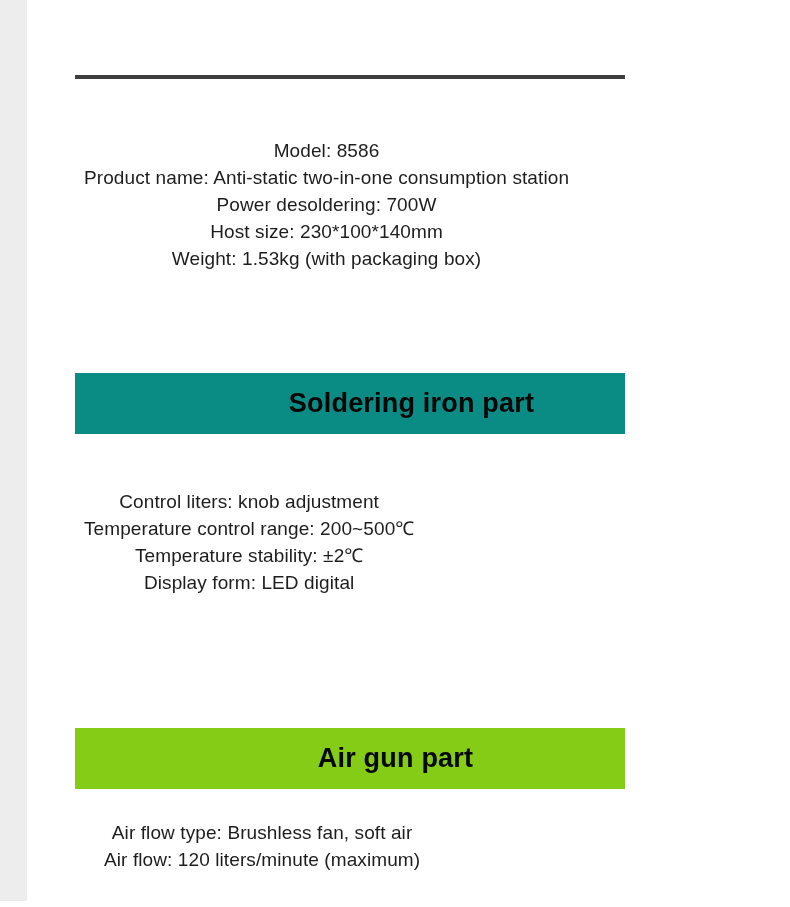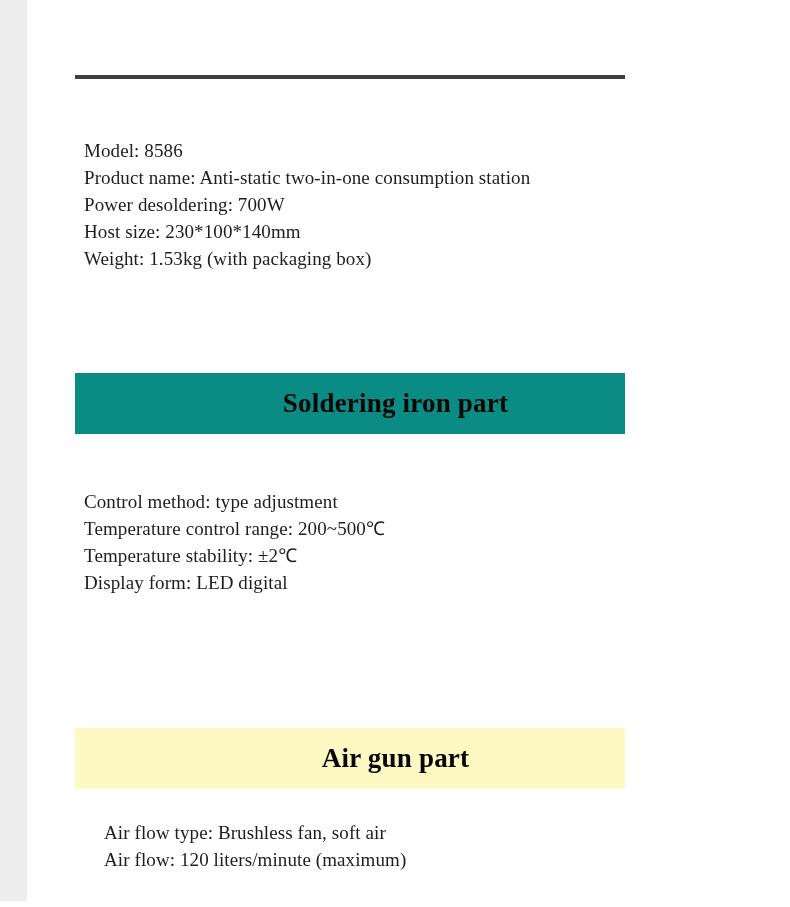--- a/index.html
+++ b/index.html
@@ -6,21 +6,22 @@
     margin: 0;
     padding: 0;
     background: #ffffff;
   }
   .page {
     position: relative;
     width: 625px;
     height: 907px;
     background: #ffffff;
     overflow: hidden;
-    font-family: Liberation Serif, serif;
+    font-family: Liberation Sans, sans-serif;
+    text-align: center;
   }
   .edge-strip {
     position: absolute;
     top: 0;
   }
   .edge-strip.left {
     left: 0;
     width: 27px;
     height: 901px;
   }
@@ -52,21 +53,21 @@
   .spec-block.block3 { left: 104px; top: 819px; }
   .banner {
     position: absolute;
     left: 75px;
     width: 641px;
     height: 61px;
     display: flex;
     align-items: center;
     justify-content: center;
   }
-  .banner.banner1 { top: 373px; }
+  .banner.banner1 { top: 373px; padding-left: 16px; }
   .banner.banner2 { top: 728px; }
   .banner .banner-title {
     font-size: 27px;
     font-weight: 700;
     letter-spacing: 0.2px;
     color: #060606;
   }
 </style>
 </head>
 <body>
@@ -85,27 +86,27 @@
       <li>Power desoldering: 700W</li>
       <li>Host size: 230*100*140mm</li>
       <li>Weight: 1.53kg (with packaging box)</li>
     </ul>
 
   <div class="banner banner1" style="background-color: rgb(10, 139, 132);">
     <span class="banner-title">Soldering iron part</span>
   </div>
 
   <ul class="spec-block block2">
-      <li>Control method: type adjustment</li>
+      <li>Control liters: knob adjustment</li>
       <li>Temperature control range: 200~500℃</li>
       <li>Temperature stability: ±2℃</li>
       <li>Display form: LED digital</li>
     </ul>
 
-  <div class="banner banner2" style="background-color: #fef9c3;">
+  <div class="banner banner2" style="background-color: #84cc16;">
     <span class="banner-title">Air gun part</span>
   </div>
 
   <ul class="spec-block block3">
       <li>Air flow type: Brushless fan, soft air</li>
       <li>Air flow: 120 liters/minute (maximum)</li>
     </ul>
 
 </div>
 

